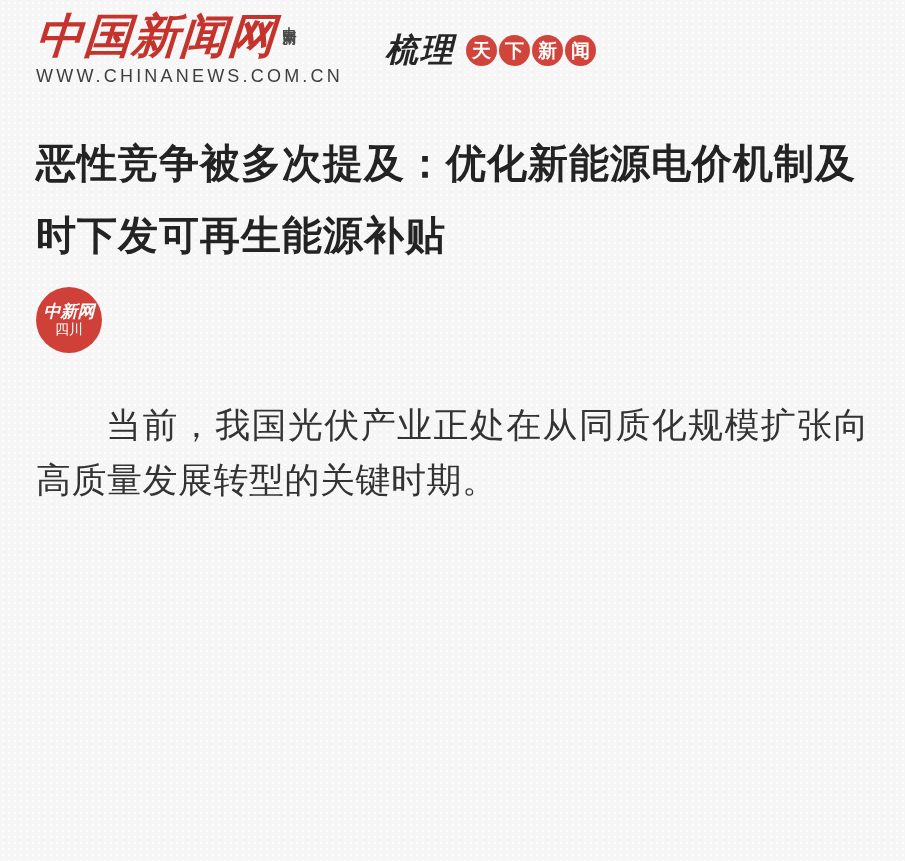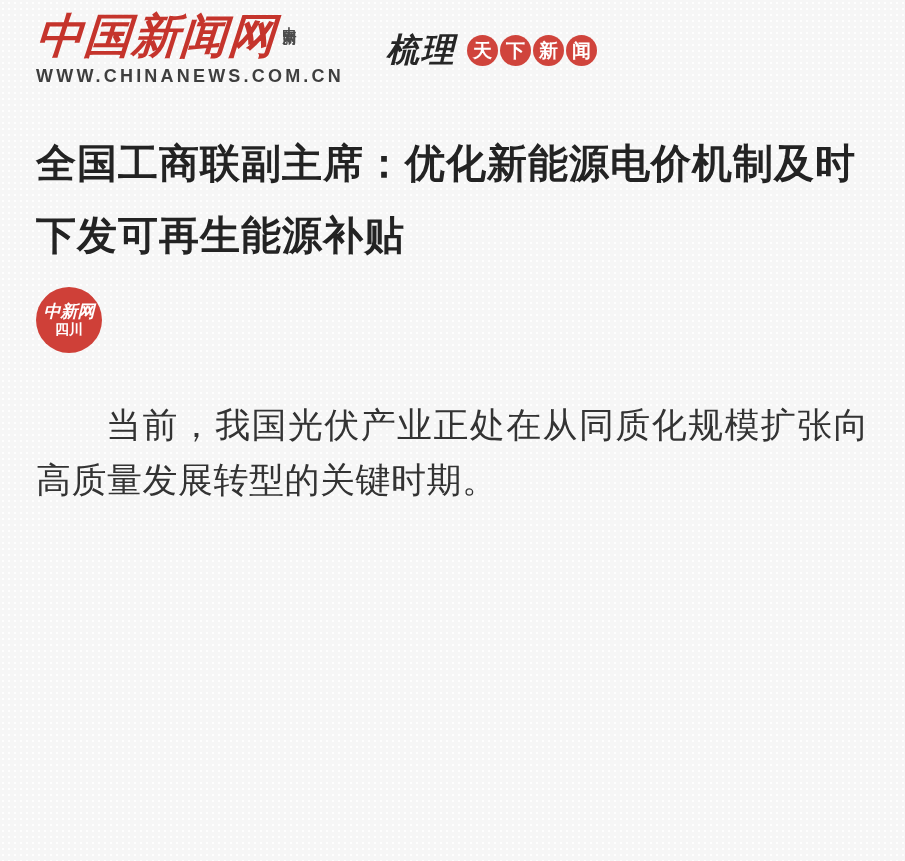--- a/index.html
+++ b/index.html
@@ -25,21 +25,21 @@
     color: #c5342c; letter-spacing: 1px;
     transform: skewX(-4deg);
   }
   .logo-vertical {
     writing-mode: vertical-rl; text-orientation: upright;
     font-size: 14px; line-height: 14px; font-weight: bold;
     color: #4a4a4a; letter-spacing: 2px;
     margin-left: 7px; margin-top: 4px;
   }
   .logo-url {
-    font-size: 18px; font-weight: bold; color: #3e3e3e;
+    font-size: 18px; font-weight: normal; color: #3e3e3e;
     letter-spacing: 3.2px; margin-top: 6px;
   }
   .slogan { display: flex; align-items: center; margin-left: 42px; margin-top: 16px; }
   .slogan-prefix {
     font-family: Liberation Sans, sans-serif;
     font-size: 33px; font-weight: 900; font-style: italic;
     color: #262626; margin-right: 9px; letter-spacing: 2px;
   }
   .slogan-circle {
     width: 31px; height: 31px; border-radius: 50%;
@@ -62,21 +62,21 @@
     width: 66px; height: 66px; border-radius: 50%;
     background: #cf4038; color: #fff;
     display: flex; flex-direction: column;
     align-items: center; justify-content: center;
     flex: 0 0 auto;
   }
   .avatar-line1 {
     font-family: "DejaVu Serif", serif;
     font-size: 17px; line-height: 19px; font-weight: bold; font-style: italic;
   }
-  .avatar-line2 { font-size: 14px; line-height: 17px; font-weight: bold; }
+  .avatar-line2 { font-size: 14px; line-height: 17px; }
   .byline-text { margin-left: 14px; font-size: 28px; color: #9b9b9b; }
   .byline-text .sep { display: inline-block; width: 8px; }
 
   
   .article-body { margin-top: 44px; }
   .article-body p {
     font-size: 35px; color: #333; line-height: 55px;
     text-indent: 2em; text-align: justify;
     margin-bottom: 32px;
     letter-spacing: 0.5px;
@@ -97,21 +97,21 @@
     </div>
     <div class="slogan">
       <span class="slogan-prefix">梳理</span>
       <span class="slogan-circle">天</span>
       <span class="slogan-circle">下</span>
       <span class="slogan-circle">新</span>
       <span class="slogan-circle">闻</span>
     </div>
   </div>
 
-  <h1 class="article-title">全国工商联副主席：优化新能源电价机制及时下发可再生能源补贴</h1>
+  <h1 class="article-title">恶性竞争被多次提及：优化新能源电价机制及时下发可再生能源补贴</h1>
 
   <div class="byline">
     <div class="avatar">
       <div class="avatar-line1">中新网</div>
       <div class="avatar-line2">四川</div>
     </div>
   </div>
 
   <div class="article-body">
     <p>当前，我国光伏产业正处在从同质化规模扩张向高质量发展转型的关键时期。</p>

